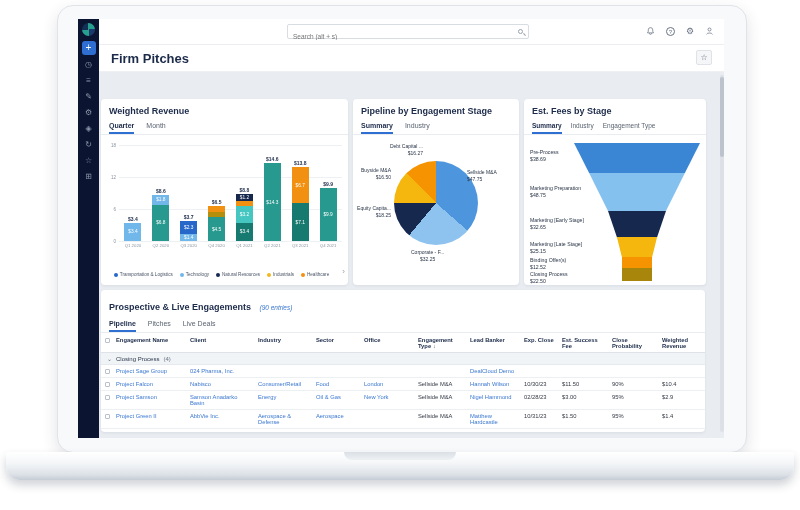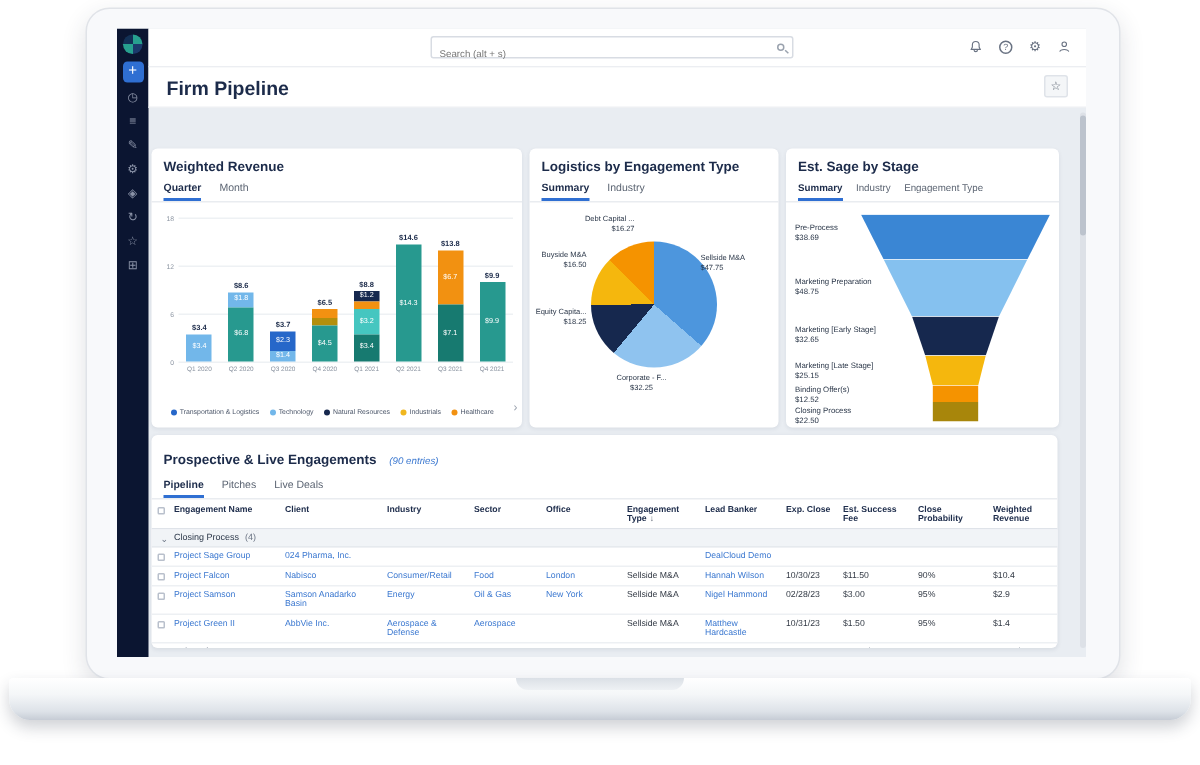--- a/index.html
+++ b/index.html
@@ -159,21 +159,21 @@
             <span class="help-badge">?</span>
             <span class="uicon">⚙</span>
             <svg class="uicon" viewBox="0 0 24 24" width="9" height="10">
               <circle cx="12" cy="8" r="4" fill="none" stroke="#6a7383" stroke-width="2"></circle>
               <path d="M4 21c1.5-5 14.5-5 16 0" fill="none" stroke="#6a7383" stroke-width="2"></path>
               </svg>
           </div>
         </div>
 
         <div class="titlebar">
-          <div class="page-title">Firm Pipeline</div>
+          <div class="page-title">Firm Pitches</div>
           <div class="star-btn">☆</div>
         </div>
 
 
         <div class="card" id="card-bar">
           <div class="card-title">Weighted Revenue</div>
           <div class="tabs">
             <span class="tab active">Quarter</span>
             <span class="tab">Month</span>
           </div>
@@ -276,40 +276,40 @@
               </div>
               <div class="legend-item">
                 <span class="ldot" style="background: rgb(242, 145, 17);"></span>
                 <span>Healthcare</span>
               </div>
             </div>
           <span class="legend-more">›</span>
         </div>
 
         <div class="card" id="card-pie">
-          <div class="card-title">Logistics by Engagement Type</div>
+          <div class="card-title">Pipeline by Engagement Stage</div>
           <div class="tabs">
             <span class="tab active">Summary</span>
             <span class="tab">Industry</span>
           </div>
           <div class="pie" id="pie" style="background: conic-gradient(rgb(77, 150, 221) 0deg, rgb(77, 150, 221) 131.2deg, rgb(143, 195, 239) 131.2deg, rgb(143, 195, 239) 219.8deg, rgb(22, 40, 78) 219.8deg, rgb(22, 40, 78) 270deg, rgb(245, 183, 13) 270deg, rgb(245, 183, 13) 315.3deg, rgb(245, 147, 0) 315.3deg, rgb(245, 147, 0) 360deg);"></div>
           <div class="plabel pl-sellside">
             <span>Sellside M&amp;A</span><br><span>$47.75</span></div>
           <div class="plabel pl-corporate">
             <span>Corporate - F...</span><br><span>$32.25</span></div>
           <div class="plabel pl-equity">
             <span>Equity Capita...</span><br><span>$18.25</span></div>
           <div class="plabel pl-buyside">
             <span>Buyside M&amp;A</span><br><span>$16.50</span></div>
           <div class="plabel pl-debt">
             <span>Debt Capital ...</span><br><span>$16.27</span></div>
         </div>
 
         <div class="card" id="card-funnel">
-          <div class="card-title">Est. Sage by Stage</div>
+          <div class="card-title">Est. Fees by Stage</div>
           <div class="tabs" style="gap:9px;">
             <span class="tab active" style="font-size:6.5px">Summary</span>
             <span class="tab" style="font-size:6.5px">Industry</span>
             <span class="tab" style="font-size:6.5px">Engagement Type</span>
           </div>
           <div class="funnel" id="funnel">
             <div class="flayer f0" style="background: rgb(58, 134, 212);"></div>
             <div class="flayer f1" style="background: rgb(133, 193, 239);"></div>
             <div class="flayer f2" style="background: rgb(22, 40, 78);"></div>
             <div class="flayer f3" style="background: rgb(245, 183, 13);"></div>

